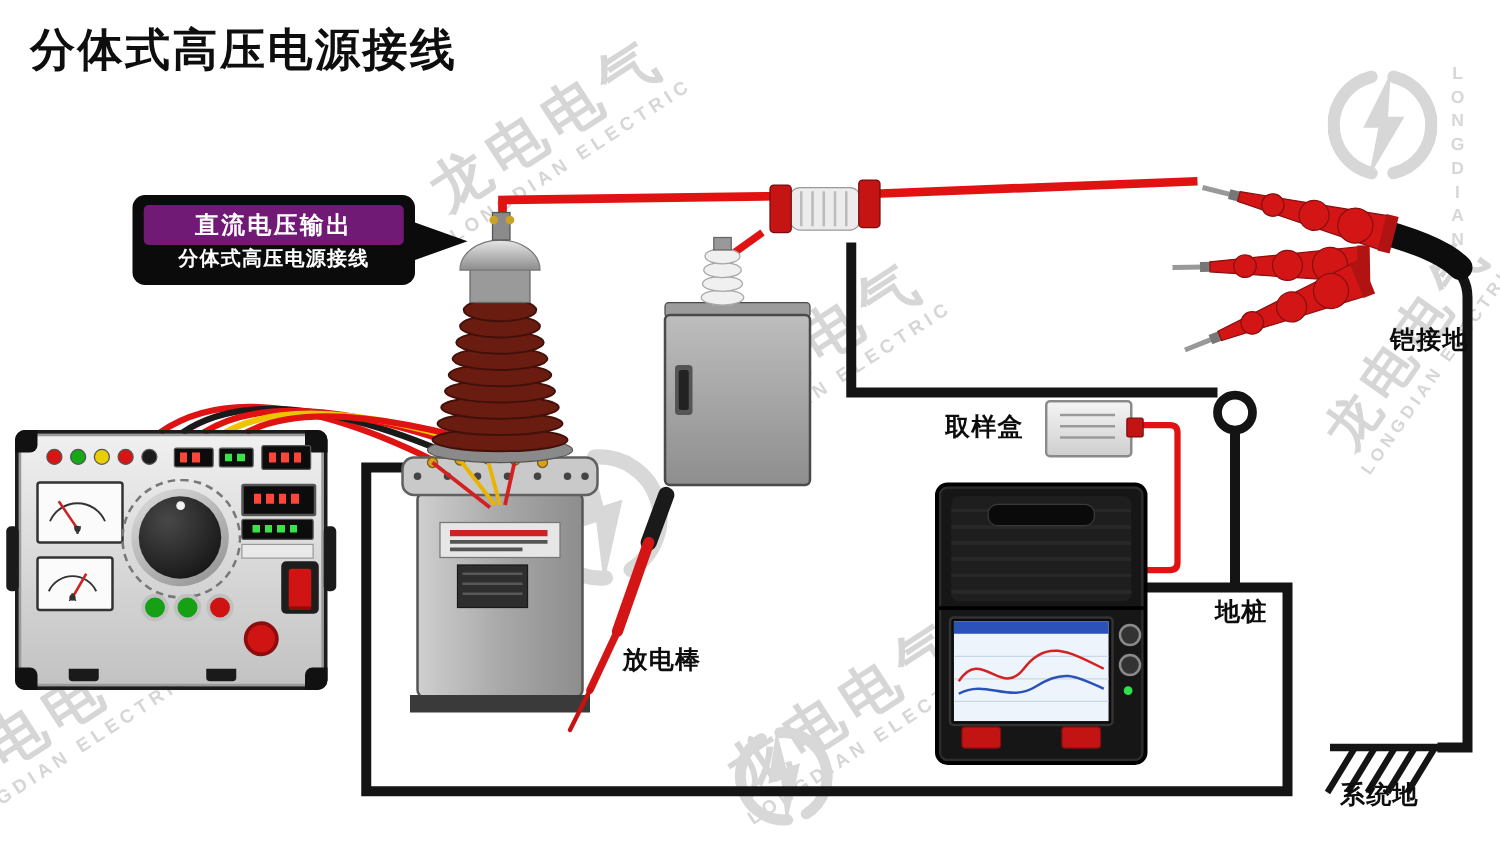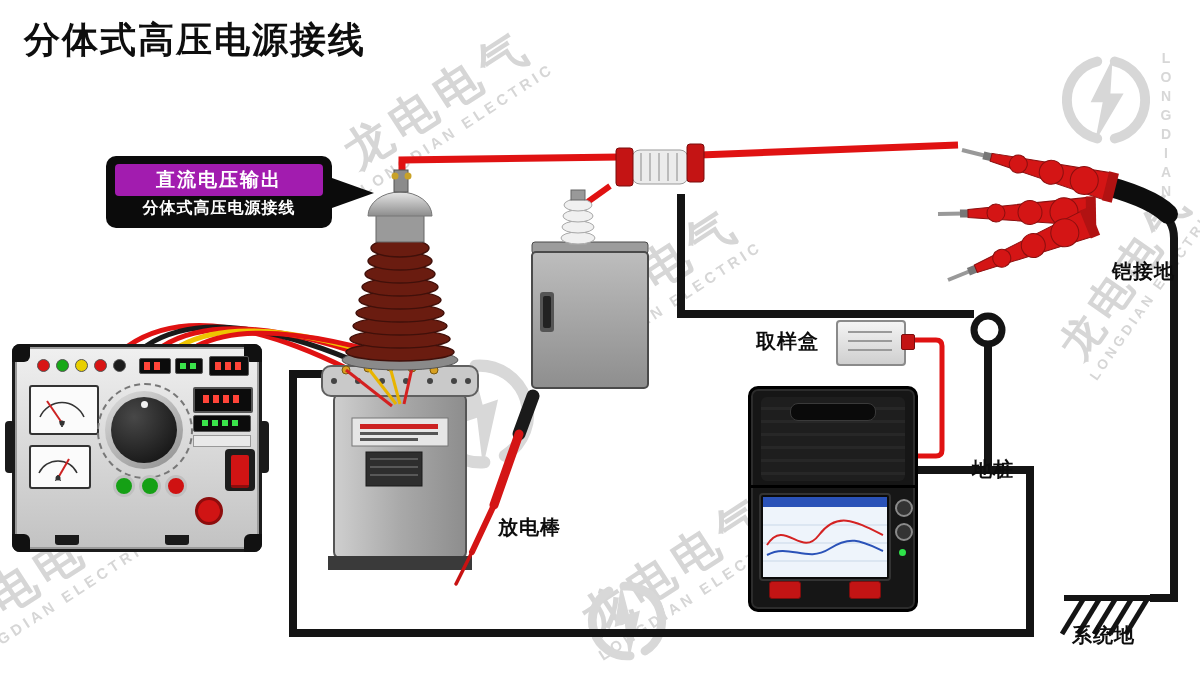--- a/index.html
+++ b/index.html
@@ -12,21 +12,21 @@
         color:#d6d6d6; white-space:nowrap; pointer-events:none; }
   .wm .cn { font-size:46px; font-weight:bold; letter-spacing:7px; line-height:1; }
   .wm .en { font-size:15px; font-weight:bold; letter-spacing:4px; margin-top:4px; }
   .wm-mark { position:absolute; z-index:1; color:#d8d8d8; pointer-events:none; }
   
   .title { position:absolute; left:24px; top:16px; z-index:6; font-size:36px; font-weight:bold;
            color:#0e0e0e; letter-spacing:2px; }
   
   .callout { position:absolute; left:106px; top:156px; width:208px; z-index:6;
              background:#0b0b0b; border-radius:10px; padding:8px 9px 9px 9px; }
-  .callout .hd { background:#a21caf; color:#fff; font-weight:bold; font-size:19px;
+  .callout .hd { background:#701a75; color:#fff; font-weight:bold; font-size:19px;
                  text-align:center; border-radius:4px; padding:3px 0; letter-spacing:2px; }
   .callout .ln { color:#fff; font-weight:bold; font-size:16px; text-align:center;
                  line-height:1.45; letter-spacing:1px; }
   .callout .ln:first-of-type { margin-top:5px; }
   .callout .ptr { position:absolute; left:100%; top:22px; width:0; height:0;
                   border-top:15px solid transparent; border-bottom:15px solid transparent;
                   border-left:42px solid #0b0b0b; }
   
   .lbl { position:absolute; z-index:5; font-weight:bold; font-size:20px; color:#0d0d0d;
          letter-spacing:1px; white-space:nowrap; }
@@ -413,17 +413,17 @@
     </div>
     <div class="ctrl" style="top:110px;"></div>
     <div class="ctrl" style="top:134px;"></div>
     <div class="led"></div>
     <div class="clatch" style="left:18px;"></div>
     <div class="clatch" style="left:98px;"></div>
   </div>
 
   <div class="lbl" style="left:498px; top:514px;">放电棒</div>
   <div class="lbl" style="left:756px; top:328px;">取样盒</div>
-  <div class="lbl" style="left:972px; top:456px;text-align:right;">地桩</div>
+  <div class="lbl" style="left:972px; top:476px;text-align:right;">地桩</div>
   <div class="lbl" style="left:1112px; top:258px;">铠接地</div>
   <div class="lbl" style="left:1072px; top:622px;">系统地</div>
 
 </div>
 
 </body></html>

